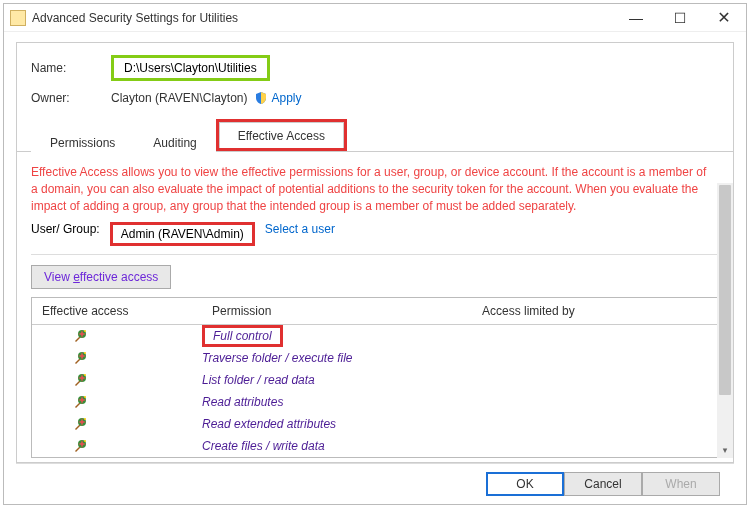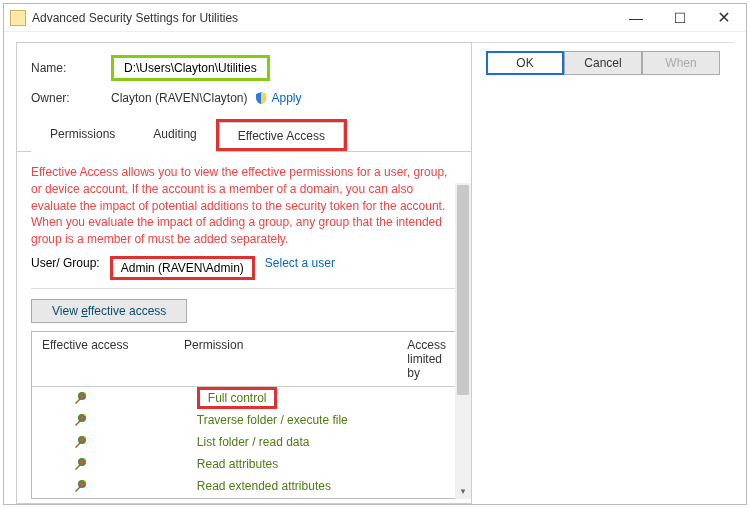--- a/index.html
+++ b/index.html
@@ -7,65 +7,65 @@
 
 .window { width: 744px; height: 502px; margin: 3px; background: #fff; border: 1px solid #bbb; display: flex; flex-direction: column; }
 
 .titlebar { height: 28px; display: flex; align-items: center; padding: 0 0 0 6px; border-bottom: 1px solid #eee; }
 .tb-icon { width: 16px; height: 16px; background: #ffe9a6; border: 1px solid #d0b060; margin-right: 6px; }
 .tb-title { flex: 1; color: #333; }
 .tb-btns { display: flex; }
 .tb-btn { width: 44px; height: 28px; display: flex; align-items: center; justify-content: center; color: #333; font-size: 14px; }
 .tb-close { font-size: 16px; }
 
-.content-outer { flex: 1; padding: 10px 12px 0 12px; display: flex; flex-direction: row; overflow: hidden; }
+.content-outer { flex: 1; padding: 10px 12px 0 12px; display: flex; flex-direction: column; overflow: hidden; }
 .content-box { border: 1px solid #ccc; flex: 1; padding: 12px 0 0 0; display: flex; flex-direction: column; overflow: hidden; position: relative; }
 
 .fields { padding: 0 14px; }
 .row { display: flex; align-items: center; margin-bottom: 10px; }
 .row-label { width: 80px; color: #333; }
 .row-value { color: #333; }
 
 .hl-red { border: 3px solid #84cc16; padding: 3px 10px; display: inline-block; line-height: 14px; }
 
 .shield { width: 14px; height: 14px; margin: 0 4px 0 6px; display: inline-block; position: relative; }
 .shield svg { width: 14px; height: 14px; }
 
 .link { color: #0066cc; cursor: pointer; }
 
 .tabs-row { display: flex; border-bottom: 1px solid #ccc; padding: 0 14px; margin-top: 4px; }
-.tab { padding: 6px 18px 5px; border: 1px solid transparent; border-bottom: none; cursor: pointer; color: #333; position: relative; top: 1px; background: #fff;}
+.tab { padding: 6px 18px 5px; border: 1px solid transparent; border-bottom: none; cursor: pointer; color: #333; position: relative; top: 10px; background: #fff;}
 .tab.active { border-color: #ccc; background: #fff; }
 .tab-hl { border: 3px solid #e03030; padding: 0; }
 .tab-hl .tab { top: 0; border: 1px solid #ccc; border-bottom: none; }
 
 .desc { padding: 12px 18px 8px 14px; color: #ef4444; line-height: 1.4; }
 
 .ug-row { display: flex; align-items: flex-start; padding: 0 14px 8px 14px; }
 .ug-label { margin-right: 10px; }
 .hl-red-tight { border: 3px solid #e03030; padding: 2px 8px; display: inline-block; }
 
 .divider { border-top: 1px solid #ddd; margin: 0 14px; }
 
 .vea-row { padding: 10px 14px 8px; }
-.vea-btn { background: #e8e8e8; border: 1px solid #aaa; padding: 4px 20px; cursor: pointer; color: #0c4a6e; }
+.vea-btn { background: #e8e8e8; border: 1px solid #aaa; padding: 4px 12px; cursor: pointer; color: #6d28d9; }
 
 .list-frame { margin: 0 14px 4px 14px; border: 1px solid #bbb; flex: 1; display: flex; flex-direction: column; overflow: hidden; }
 .list-head { display: flex; border-bottom: 1px solid #ccc; padding: 4px 0; }
 .lh-col { padding: 2px 10px; color: #333; }
 .c1 { width: 170px; }
 .c2 { width: 270px; }
 .c3 { flex: 1; }
 
 .list-body { flex: 1; overflow-y: auto; }
 .list-row { display: flex; align-items: center; height: 22px; }
 .lr-icon { width: 170px; display: flex; justify-content: flex-start; padding-left: 40px; }
 .wiz { width: 16px; height: 16px; position: relative; }
 .wiz svg { width: 16px; height: 16px; }
-.lr-perm { width: 270px; color: #4d7c0f; }
+.lr-perm { width: 270px; color: #4c1d95; font-style: italic; }
 .hl-perm { border: 3px solid #e03030; padding: 1px 8px; display: inline-block; }
 
 .scroll-track { position: absolute; right: 0; top: 140px; bottom: 4px; width: 16px; background: #f0f0f0; }
 .scroll-thumb { position: absolute; left: 2px; right: 2px; top: 2px; height: 210px; background: #c8c8c8; border-radius: 1px; }
 .scroll-down { position: absolute; bottom: 0; left: 0; right: 0; height: 16px; display: flex; align-items: center; justify-content: center; color: #666; font-size: 9px;}
 
 .bottom-bar { border-top: 1px solid #ddd; padding: 8px 14px; display: flex; justify-content: flex-end; gap: 0; }
 .bb-btn { width: 78px; height: 24px; border: 1px solid #aaa; background: #e8e8e8; cursor: pointer; color: #333; }
 .bb-btn.primary { border: 2px solid #1a6fd6; background: #fff; }
 .bb-btn.disabled { color: #aaa; cursor: default; }

